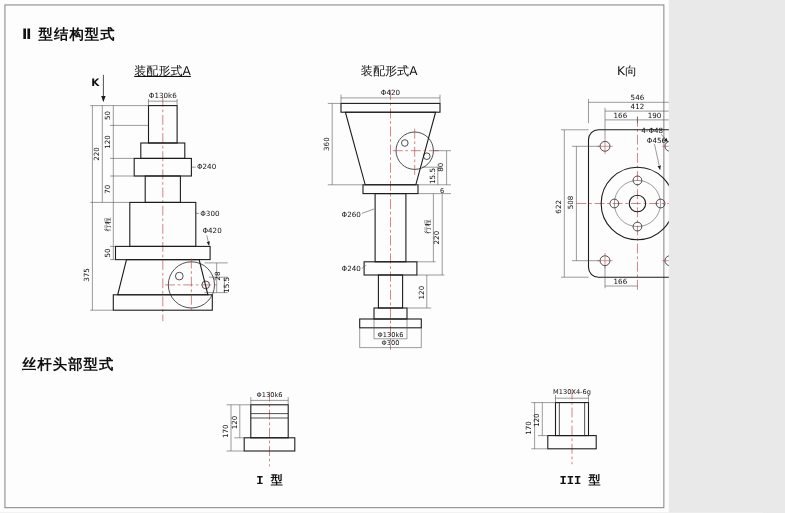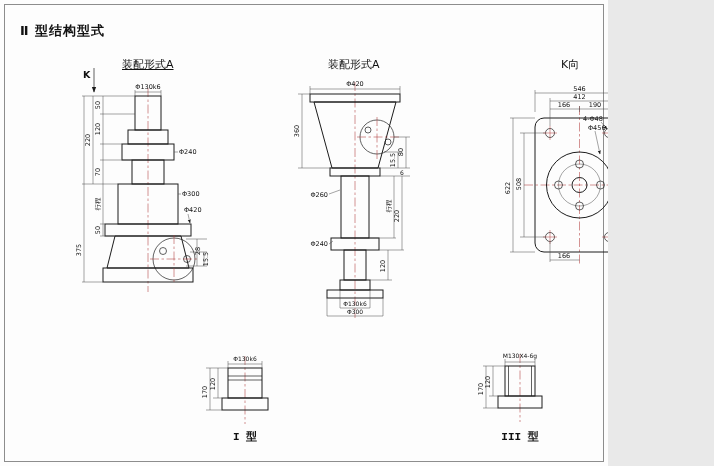--- a/index.html
+++ b/index.html
@@ -24,22 +24,23 @@
 </head>
 <body>
 
 <div class="sheet">
   <div class="frame"></div>
 
   <div class="sec-title" style="left:20px;top:22px;">Ⅱ 型结构型式</div>
   <div class="view-title" style="left:122px;top:57px;text-decoration:underline;">装配形式A</div>
   <div class="view-title" style="left:328px;top:57px;">装配形式A</div>
   <div class="view-title" style="left:561px;top:57px;">K向</div>
+  <div class="sec-title" style="left:20px;top:322px;">丝杆头部型式</div>
   <div class="part-label" style="left:222px;top:429px;width:46px;">I 型</div>
-  <div class="part-label" style="left:494px;top:429px;width:52px;">III 型</div>
+  <div class="part-label" style="left:494px;top:429px;width:52px;text-align:right;">III 型</div>
 
   <svg class="canvas" width="714" height="466" viewBox="0 0 714 466">
     <defs>
       <marker id="arr" markerWidth="8" markerHeight="8" refX="7" refY="4" orient="auto">
         <path d="M0,1 L8,4 L0,7 Z" fill="#1c1c1c"></path>
       </marker>
     </defs>
 
     <g>
       <text class="k" x="83" y="78">K</text>

